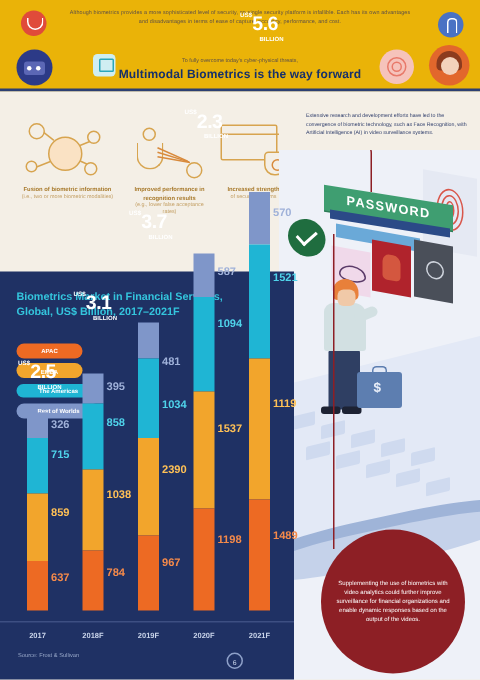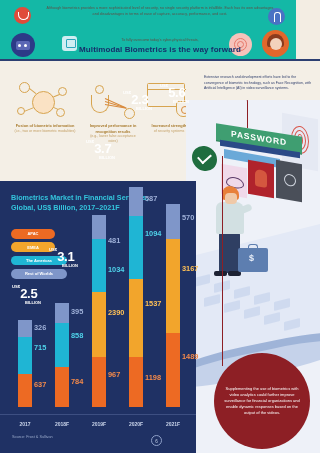--- a/index.html
+++ b/index.html
@@ -6,22 +6,22 @@
   html,body { width:320px; height:453px; }
   body {
     font-family:"Liberation Sans", sans-serif;
     background:#f3ede3;
     position:relative;
     overflow:hidden;
   }
 
   
   .top-banner{
-    position:absolute; left:0; top:0; width:296px; height:61px;
-    background:#14b8a6;
+    position:absolute; left:0; top:0; width:320px; height:61px;
+    background:#eab308;
     overflow:hidden;
   }
   .banner-text{
     position:absolute; left:46px; top:6px; width:228px;
     text-align:center;
     font-size:3.6px; line-height:1.55; color:#5d4f46; letter-spacing:.08px;
   }
   .banner-sub{
     position:absolute; left:56px; top:38px; width:208px; text-align:center;
     font-size:3.6px; color:#5d4f46; line-height:1.5;
@@ -377,36 +377,42 @@
     <div class="bar-total" style="left:-6px;top:-36px">
       <span class="cur">US$</span><span class="num">2.5</span>
       <span class="unit">BILLION</span>
     </div>
     <div class="seg" style="height:17px;background:#7f96c9">
       <span class="seg-label" style="color:#9fb1d9;top:3px">326</span>
     </div>
     <div class="seg" style="height:37px;background:#1fb5d4">
       <span class="seg-label" style="color:#4fd3ea;top:6px">715</span>
     </div>
+    <div class="seg" style="height:45px;background:#f2a52c">
+      <span class="seg-label" style="color:#ffc156;top:8px">859</span>
+    </div>
     <div class="seg" style="height:33px;background:#ed6a23">
       <span class="seg-label" style="color:#f58a4a;top:6px">637</span>
     </div>
   </div>
 
   <div class="bar-group" style="left:55px;">
     <div class="bar-total" style="left:-6px;top:-56px">
       <span class="cur">US$</span><span class="num">3.1</span>
       <span class="unit">BILLION</span>
     </div>
     <div class="seg" style="height:20px;background:#7f96c9">
       <span class="seg-label" style="color:#9fb1d9;top:4px">395</span>
     </div>
     <div class="seg" style="height:44px;background:#1fb5d4">
       <span class="seg-label" style="color:#4fd3ea;top:8px">858</span>
     </div>
+    <div class="seg" style="height:54px;background:#f2a52c">
+      <span class="seg-label" style="color:#ffc156;top:12px">1038</span>
+    </div>
     <div class="seg" style="height:40px;background:#ed6a23">
       <span class="seg-label" style="color:#f58a4a;top:10px">784</span>
     </div>
   </div>
 
   <div class="bar-group" style="left:92px;">
     <div class="bar-total" style="left:-6px;top:-76px">
       <span class="cur">US$</span><span class="num">3.7</span>
       <span class="unit">BILLION</span>
     </div>
@@ -431,35 +437,38 @@
     </div>
     <div class="seg" style="height:29px;background:#7f96c9">
       <span class="seg-label" style="color:#9fb1d9;top:7px">587</span>
     </div>
     <div class="seg" style="height:63px;background:#1fb5d4">
       <span class="seg-label" style="color:#4fd3ea;top:13px">1094</span>
     </div>
     <div class="seg" style="height:78px;background:#f2a52c">
       <span class="seg-label" style="color:#ffc156;top:20px">1537</span>
     </div>
-    <div class="seg" style="height:50px;background:#ed6a23">
+    <div class="seg" style="height:68px;background:#ed6a23">
       <span class="seg-label" style="color:#f58a4a;top:16px">1198</span>
     </div>
   </div>
 
   <div class="bar-group" style="left:166px;">
     <div class="bar-total" style="left:-6px;top:-121px">
       <span class="cur">US$</span><span class="num">5.6</span>
       <span class="unit">BILLION</span>
     </div>
     <div class="seg" style="height:35px;background:#7f96c9">
       <span class="seg-label" style="color:#9fb1d9;top:9px">570</span>
     </div>
+    <div class="seg" style="height:76px;background:#1fb5d4">
+      <span class="seg-label" style="color:#4fd3ea;top:17px">1521</span>
+    </div>
     <div class="seg" style="height:94px;background:#f2a52c">
-      <span class="seg-label" style="color:#ffc156;top:25px">3167</span>
+      <span class="seg-label" style="color:#ffc156;top:25px">1119</span>
     </div>
     <div class="seg" style="height:74px;background:#ed6a23">
       <span class="seg-label" style="color:#f58a4a;top:19px">1489</span>
     </div>
   </div>
 
   <div class="xaxis"></div>
   <div class="xlabel" style="left:5px">2017</div>
   <div class="xlabel" style="left:42px">2018F</div>
   <div class="xlabel" style="left:79px">2019F</div>

